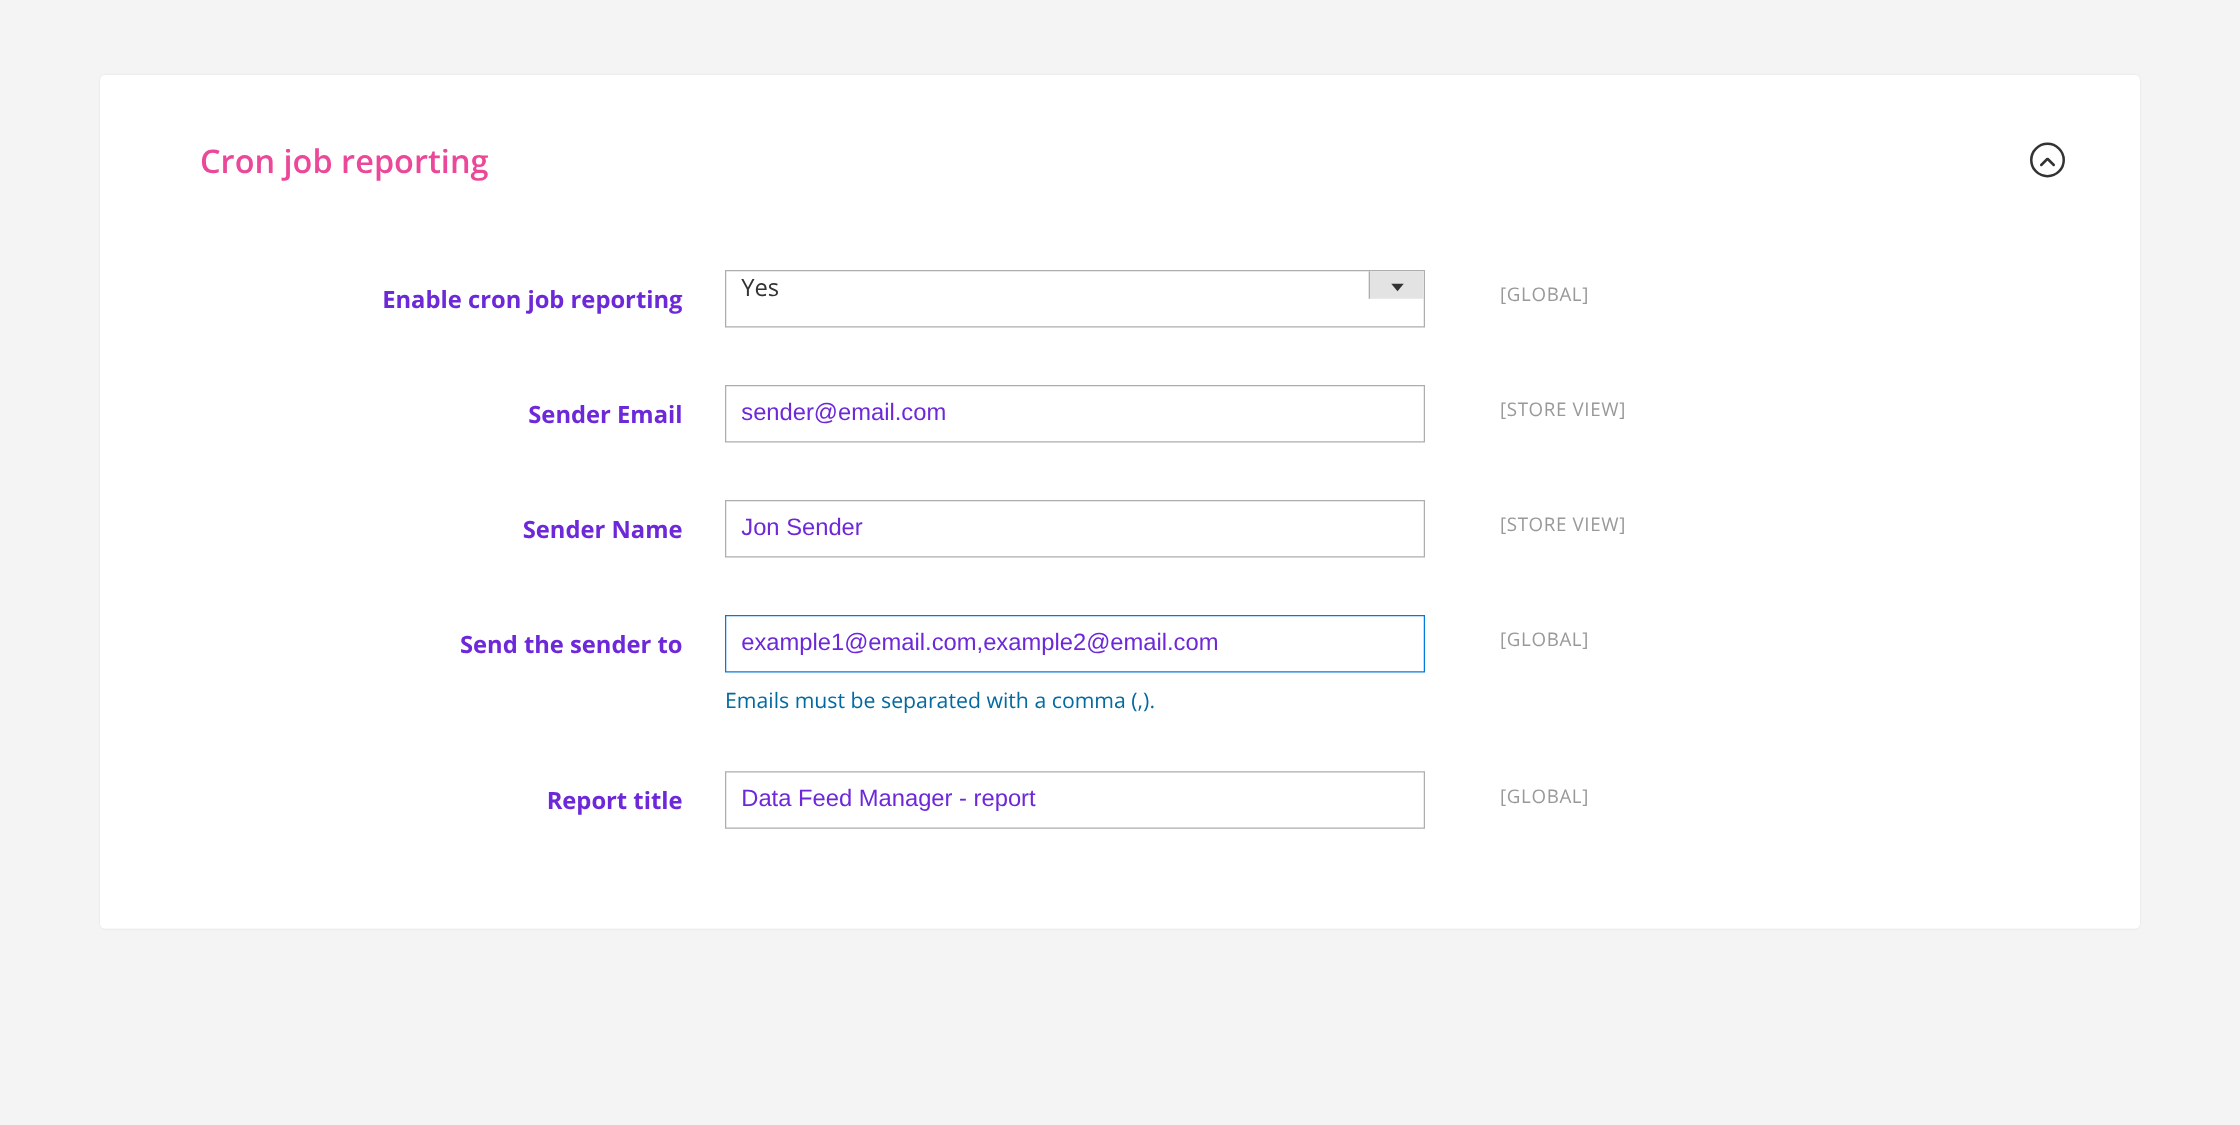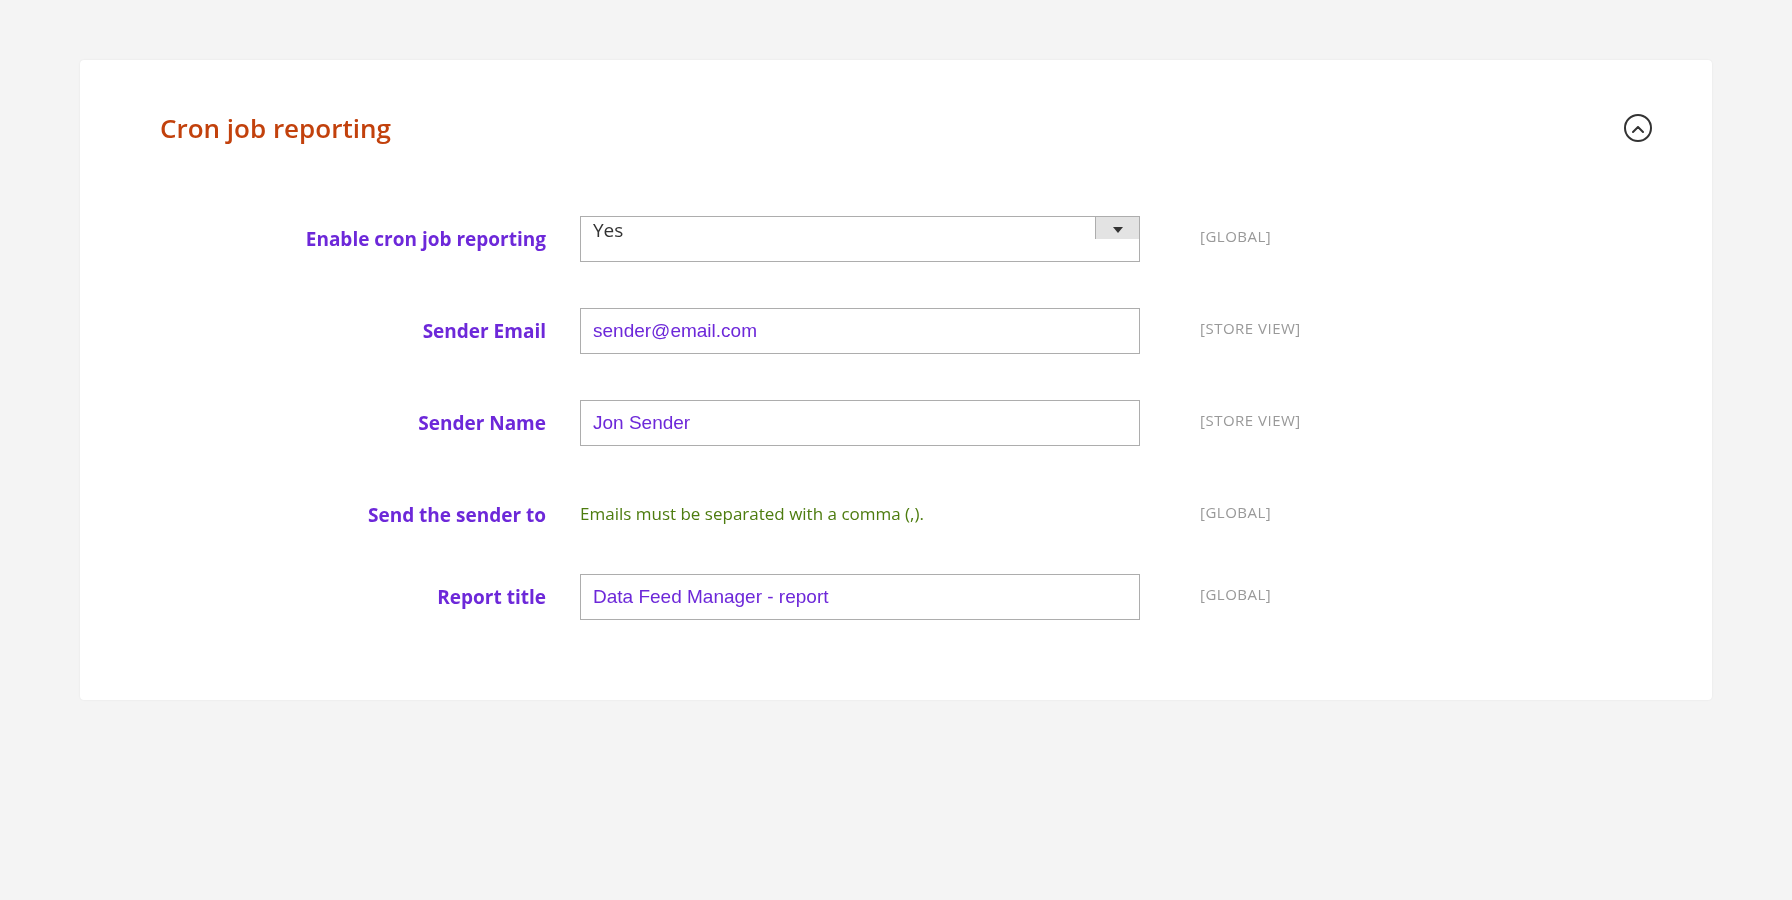--- a/index.html
+++ b/index.html
@@ -23,21 +23,21 @@
     }
     .panel-header {
       display: flex;
       justify-content: space-between;
       align-items: center;
       margin-bottom: 70px;
     }
     .panel-title {
       font-size: 26px;
       font-weight: 600;
-      color: #c2410c;
+      color: #ec4899;
     }
     .collapse-toggle {
       width: 28px;
       height: 28px;
       border: 2px solid #333;
       border-radius: 50%;
       background: #fff;
       display: flex;
       align-items: center;
       justify-content: center;
@@ -107,21 +107,21 @@
       align-items: center;
       justify-content: center;
       cursor: pointer;
     }
     .select-button svg {
       width: 12px;
       height: 8px;
     }
     .help-text {
       font-size: 17px;
-      color: #4d7c0f;
+      color: #0369a1;
       margin-top: 10px;
     }
   </style>
 </head>
 <body>
 
 <div class="panel">
   <div class="panel-header">
     <div class="panel-title">Cron job reporting</div>
     <div class="collapse-toggle">
@@ -162,20 +162,21 @@
     <div class="form-label">Sender Name</div>
     <div class="form-control-wrap">
       <input type="text" class="text-input" value="Jon Sender" style="">
     </div>
     <div class="form-scope">[STORE VIEW]</div>
   </div>
 
   <div class="form-row">
     <div class="form-label">Send the sender to</div>
     <div class="form-control-wrap">
+      <input type="text" class="text-input focused" value="example1@email.com,example2@email.com" style="">
       <div class="help-text">Emails must be separated with a comma (,).</div>
     </div>
     <div class="form-scope">[GLOBAL]</div>
   </div>
 
   <div class="form-row" style="margin-bottom:0;">
     <div class="form-label">Report title</div>
     <div class="form-control-wrap">
       <input type="text" class="text-input" value="Data Feed Manager - report" style="">
     </div>

